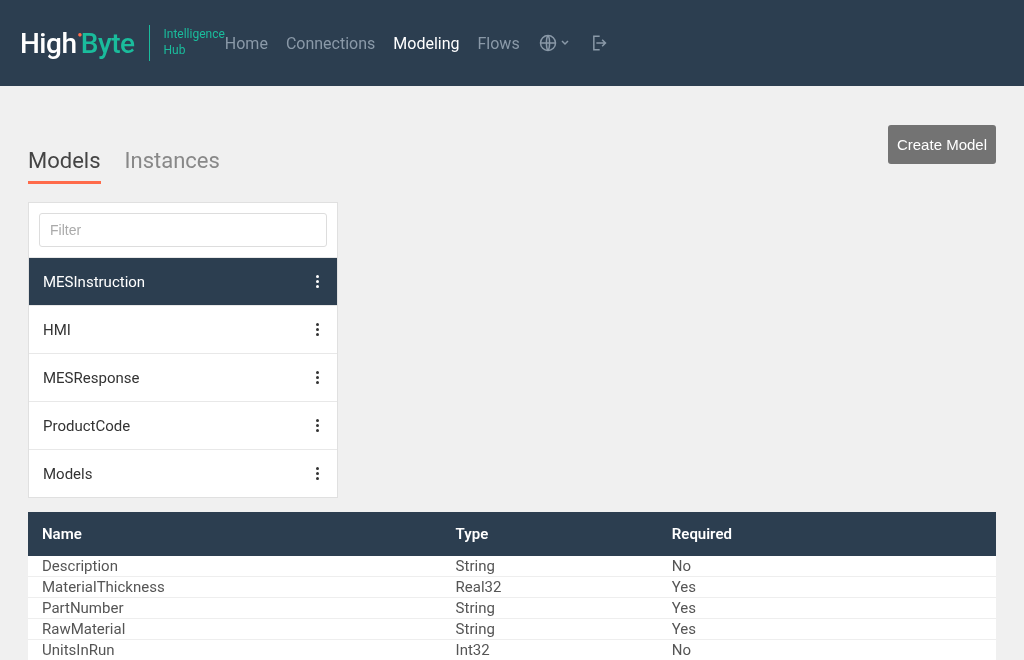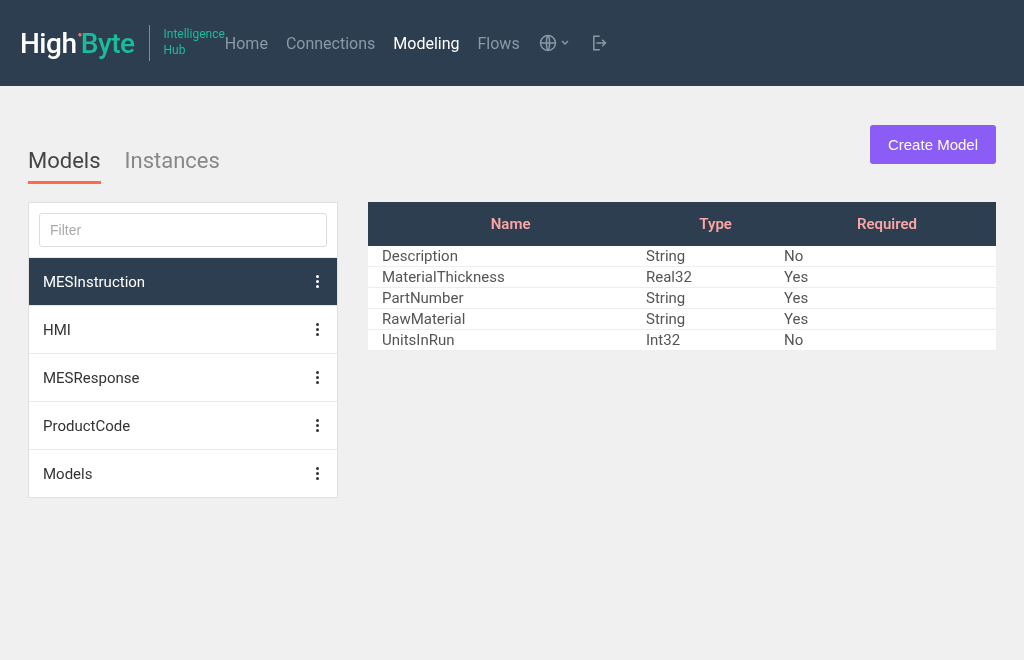--- a/index.html
+++ b/index.html
@@ -79,31 +79,32 @@
       color: #888;
       padding-bottom: 8px;
       cursor: pointer;
       margin-top: 44px;
     }
     .tab.active {
       color: #444;
       border-bottom: 3px solid #ff6b4a;
     }
     .create-btn {
-      background: #8b5cf6;
+      background: #737373;
       color: #ffffff;
       border: none;
-      padding: 11px 18px;
+      padding: 11px 9px;
       font-size: 15px;
       border-radius: 3px;
       cursor: pointer;
     }
     .main-area {
       display: flex;
-      gap: 30px;
+      gap: 14px;
+      flex-direction: column;
     }
     .sidebar {
       width: 310px;
       background: #ffffff;
       border: 1px solid #e0e0e0;
     }
     .filter-wrap {
       padding: 10px;
     }
     .filter-input {
@@ -144,26 +145,25 @@
       border-radius: 50%;
     }
     .model-item.selected .kebab span {
       background: #ffffff;
     }
     .table-area {
       flex: 1;
     }
     .table-header {
       background: #2c3e50;
-      color: #fca5a5;
-      display: flex;
-      padding: 13px 8px;
+      color: #ffffff;
+      display: flex;
+      padding: 13px 14px;
       font-size: 15px;
       font-weight: 600;
-      text-align: center;
     }
     .col-name { flex: 0 0 44%; }
     .col-type { flex: 0 0 23%; }
     .col-req { flex: 0 0 33%; }
     .table-row {
       display: flex;
       padding: 1px 14px;
       border-bottom: 1px solid #eee;
       font-size: 15px;
       color: #555;

